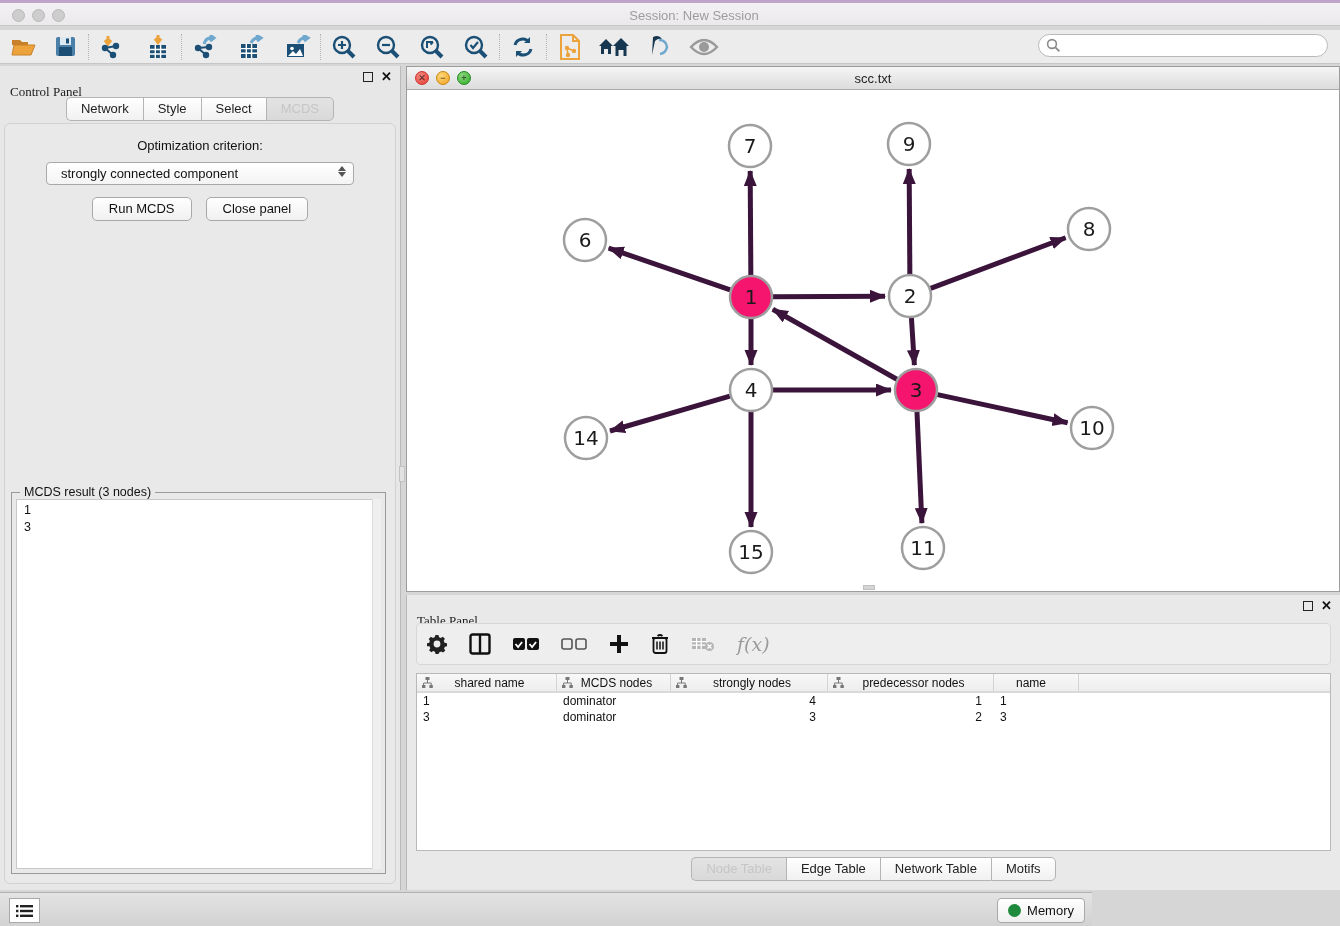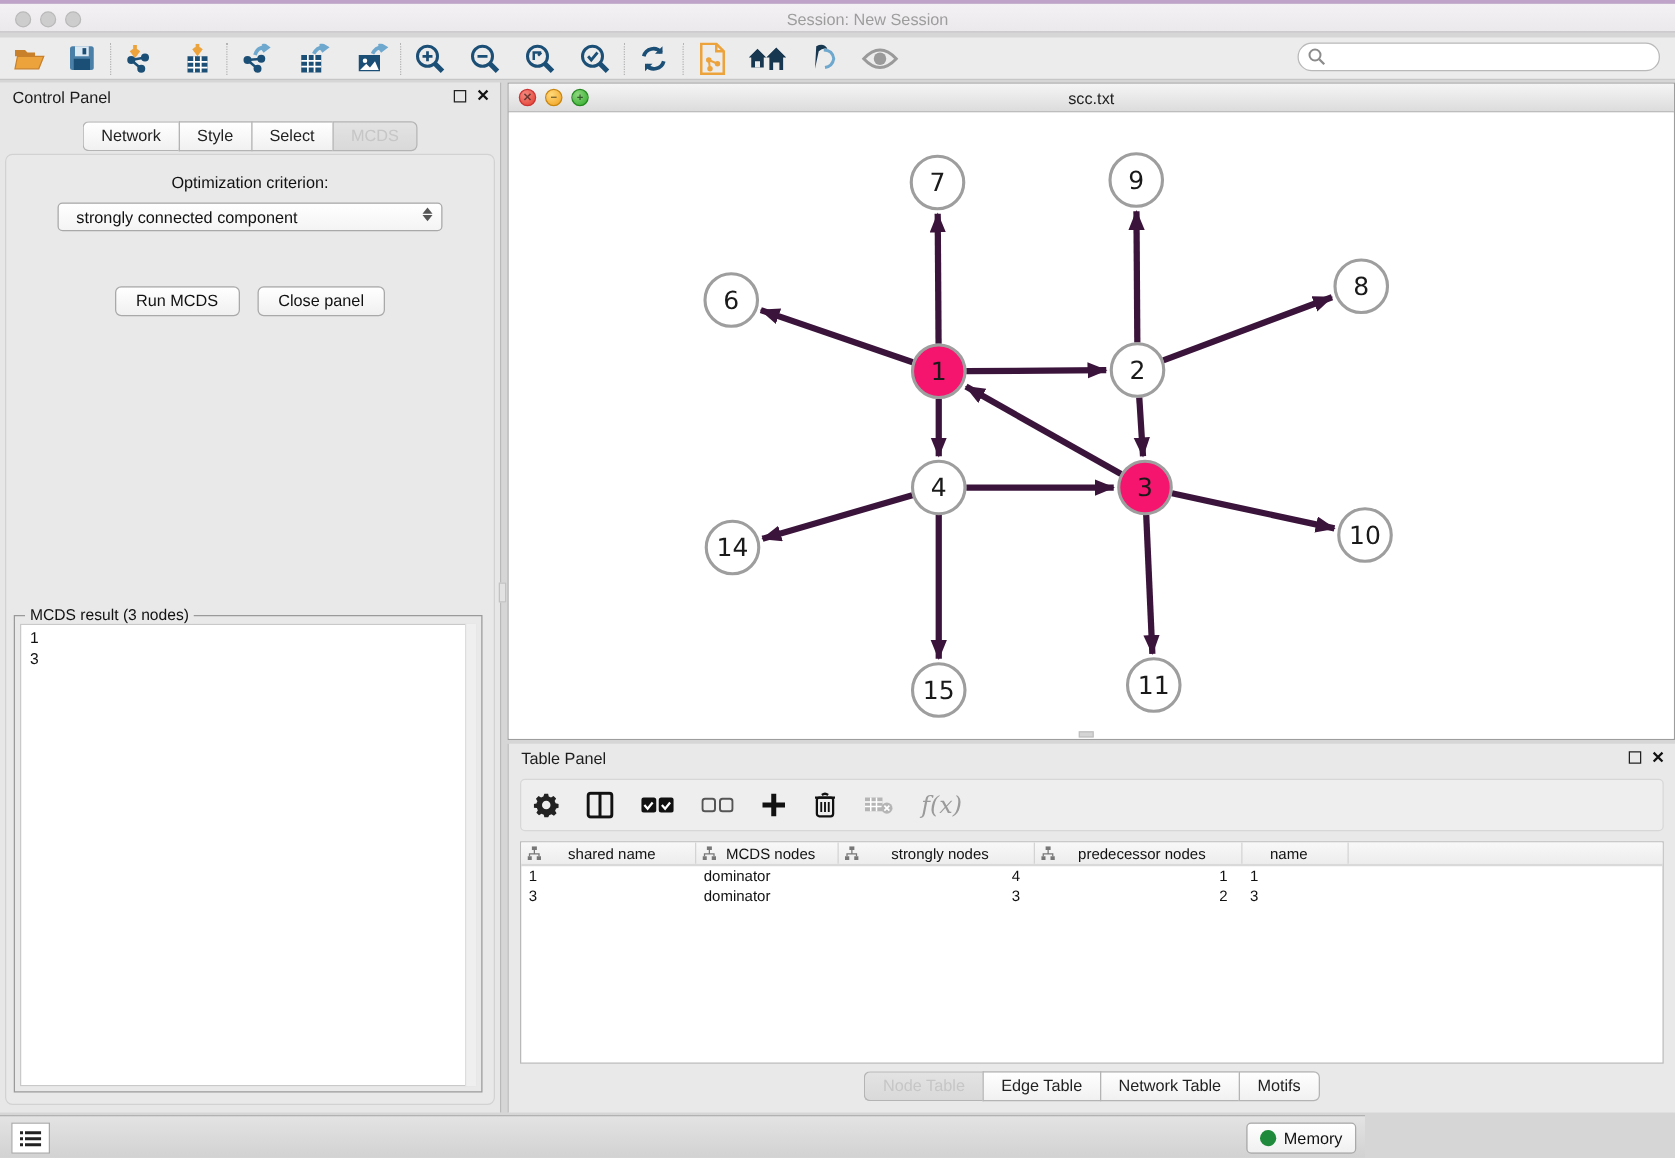--- a/index.html
+++ b/index.html
@@ -42,21 +42,21 @@
     font-family:"Liberation Sans", sans-serif;
   }
   .search-glass { position:absolute; left:8px; top:4px; }
 
   
   .control-panel {
     position:absolute; left:0; top:66px; width:401px; height:824px;
     background:#e7e7e7; border-right:1px solid #b9b9b9;
   }
   .panel-titlebar { position:relative; height:26px; }
-  .panel-title { position:absolute; left:10px; top:4px; font-size:13px; color:#1c1c1c; }
+  .panel-title { position:absolute; left:10px; top:18px; font-size:13px; color:#1c1c1c;font-family:Liberation Serif, serif; }
   .panel-btns { position:absolute; right:8px; top:5px; display:flex; gap:8px; align-items:center; }
   .float-box { width:10px; height:10px; border:1.5px solid #222; background:transparent; }
   .close-x { font-size:13px; font-weight:bold; color:#111; line-height:12px; }
 
   .seg-tabs { display:flex; justify-content:center; margin-top:5px; }
   .seg-tab {
     font-size:13px; font-weight:normal; color:#222; background:linear-gradient(#ffffff,#f1f1f1);
     border:1px solid #b4b4b4; border-right:none; padding:3px 14px 4px;
   }
   .seg-tab:first-child { border-radius:5px 0 0 5px; }
@@ -73,21 +73,21 @@
     background:linear-gradient(#ffffff,#f4f4f4); border:1px solid #a9a9a9; border-radius:4px;
     font-size:13px; color:#111; padding:3px 12px 0 14px; white-space:nowrap;
   }
   .select-arrows { position:absolute; right:7px; top:3px; display:flex; flex-direction:column; gap:1px; }
   .select-arrows i { width:0; height:0; border-left:4px solid transparent; border-right:4px solid transparent; }
   .select-arrows .up { border-bottom:5px solid #555; }
   .select-arrows .dn { border-top:5px solid #555; }
   .btn-row { display:flex; justify-content:center; gap:14px; margin-top:12px; }
   .push-btn {
     background:linear-gradient(#ffffff,#f0f0f0); border:1px solid #a9a9a9; border-radius:5px;
-    font-size:13px; color:#111; padding:3px 16px 4px; min-width:90px; text-align:center;margin-top:32px;
+    font-size:13px; color:#111; padding:3px 16px 4px; min-width:90px; text-align:center;
   }
 
   .result-group {
     position:absolute; left:6px; right:9px; top:368px; bottom:9px;
     border:1px solid #9a9a9a;
   }
   .result-legend {
     position:absolute; left:8px; top:-8px; background:#e9e9e9; padding:0 4px;
     font-size:12.5px; color:#111;
   }

